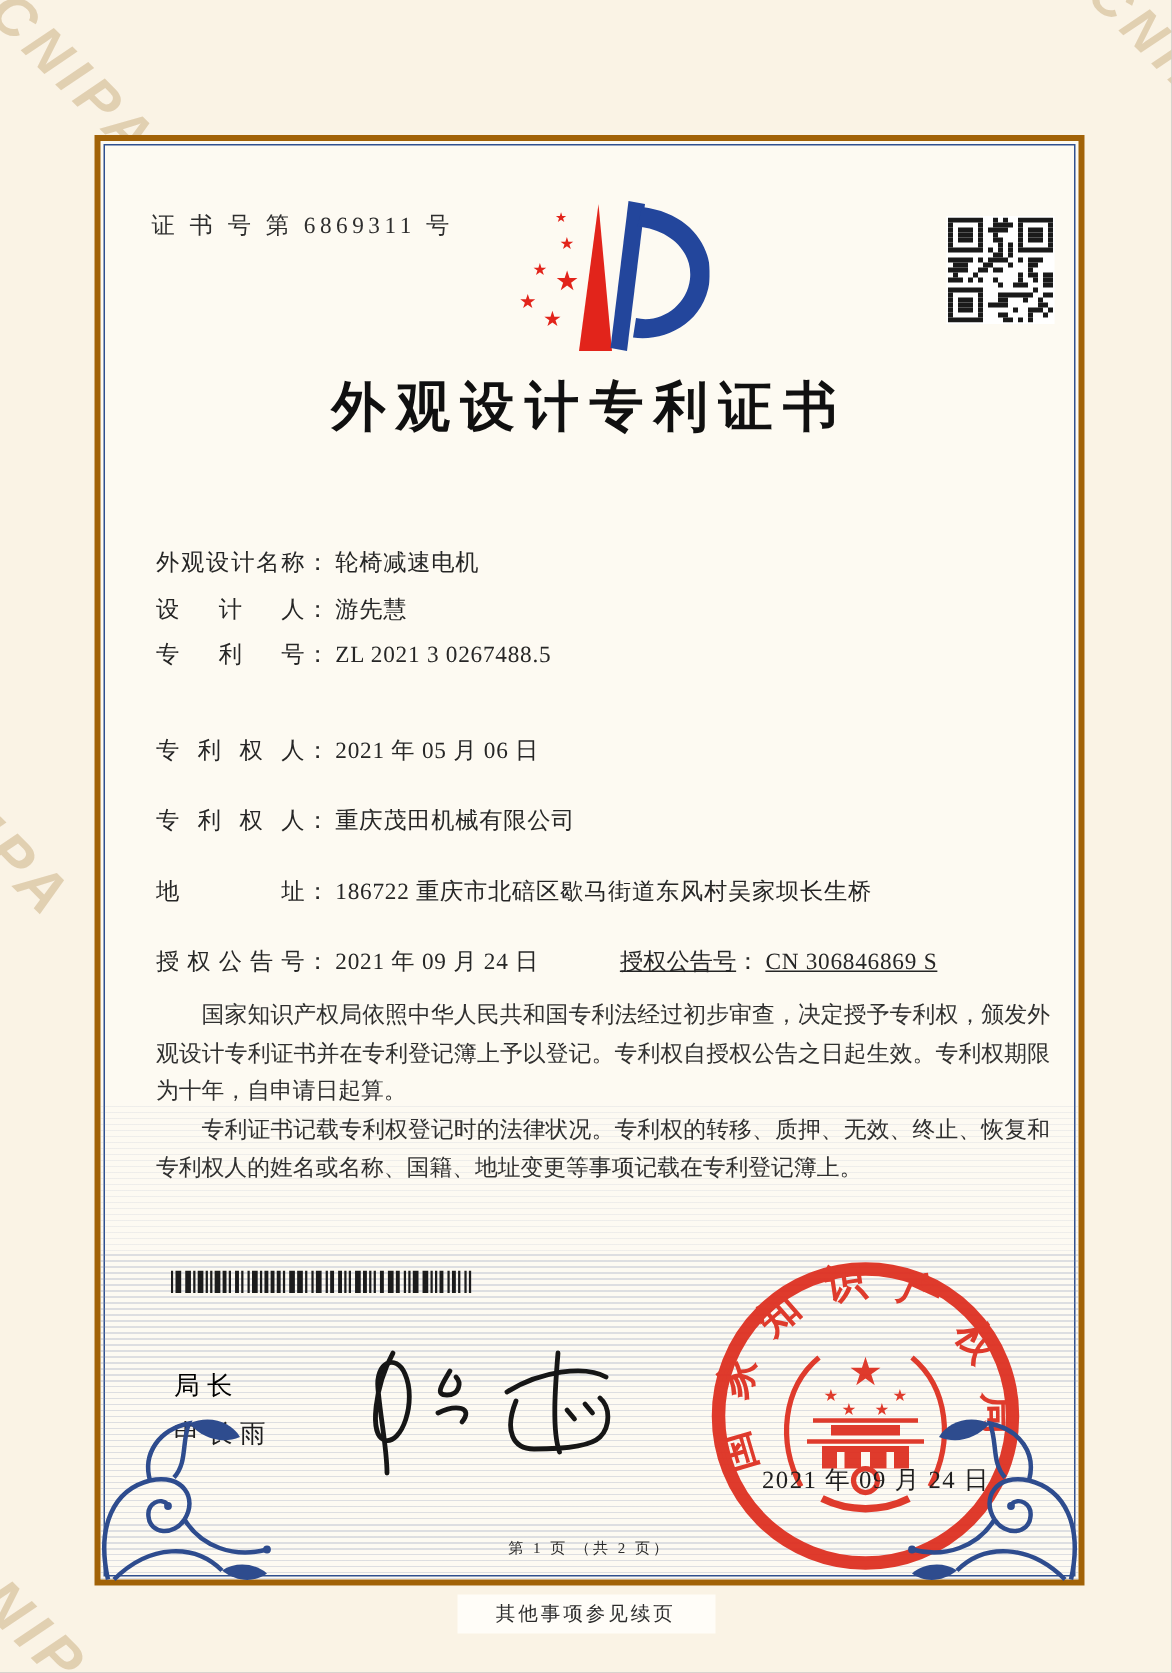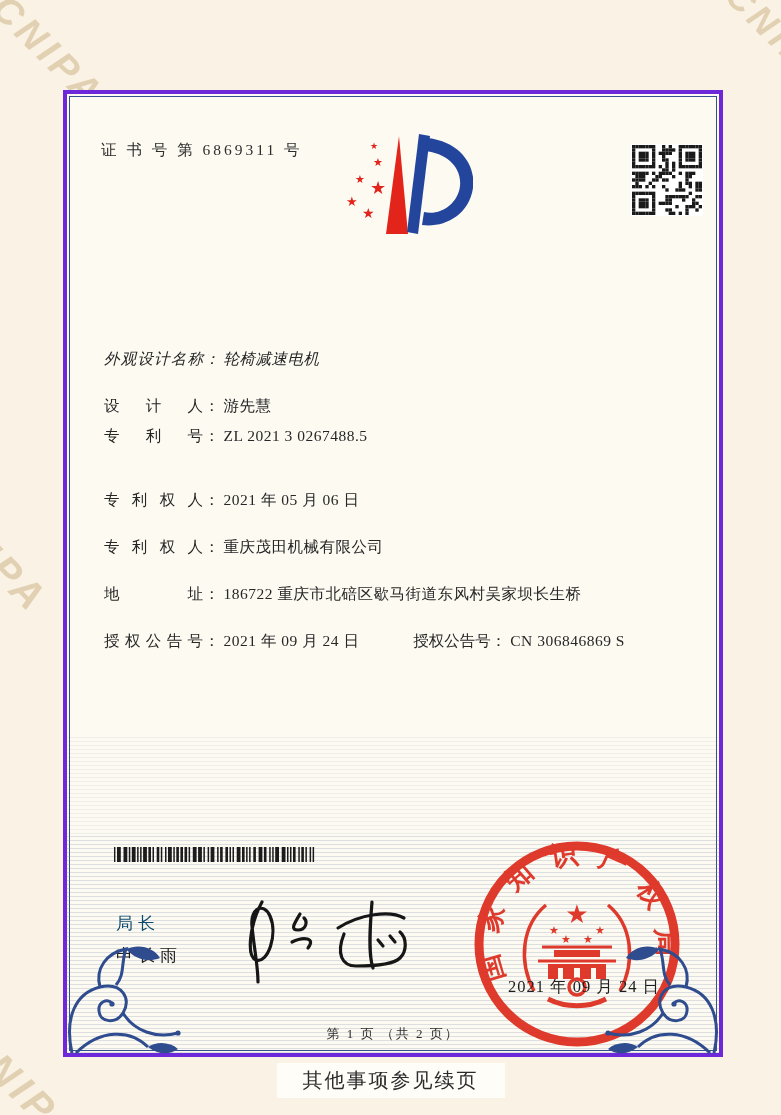--- a/index.html
+++ b/index.html
@@ -15,21 +15,21 @@
   .wm-tl{left:-22px;top:30px;font-size:38px;}
   .wm-tr{left:712px;top:16px;font-size:36px;}
   .wm-left{left:-84px;top:532px;font-size:40px;}
   .wm-bl{left:-52px;top:1066px;font-size:40px;}
   .wm-main{left:492px;top:366px;font-size:54px;color:rgba(216,208,188,.6);}
   .wm-para{left:148px;top:700px;font-size:46px;color:rgba(214,206,188,.42);}
   .wm-title{left:272px;top:176px;font-size:40px;color:rgba(216,208,190,.45);}
 
   
   .frame{position:absolute;left:63px;top:90px;width:660px;height:967px;
-         background:#fdfaf2;border:4px solid #6d28d9;box-sizing:border-box;}
+         background:#fdfaf2;border:4px solid #a16207;box-sizing:border-box;}
   .frame-inner{position:absolute;inset:2px;border:1.5px solid #30508f;pointer-events:none;}
   .guilloche-a,.guilloche-b{position:absolute;left:0;right:0;pointer-events:none;
     background:repeating-linear-gradient(0deg, rgba(118,132,170,.28) 0 1px, transparent 1px 4px);}
   .guilloche-a{top:640px;height:100px;opacity:.38;}
   .guilloche-b{top:740px;height:219px;opacity:.85;}
 
   .cert-no{position:absolute;left:34px;top:46px;font-size:15.5px;letter-spacing:3px;color:#2e2e2e;}
 
   
   .logo{position:absolute;left:272px;top:36px;width:134px;height:112px;}
@@ -39,49 +39,49 @@
 
   .title{position:absolute;left:0;top:153px;width:100%;text-align:center;
          font-size:36px;font-weight:700;letter-spacing:7px;color:#101010;}
 
   
   .fields{position:absolute;left:37px;top:255px;width:600px;font-size:15.5px;color:#262626;}
   .f-row{position:absolute;left:0;white-space:nowrap;}
   .f-label{display:inline-block;width:100px;text-align:justify;text-align-last:justify;letter-spacing:1px;}
   .f-colon{display:inline-block;margin-right:4px;}
   .f-value{letter-spacing:.5px;}
-  .r1{top:0;font-style:italic;} .r2{top:47px;} .r3{top:77px;} .r4{top:141px;} .r5{top:188px;} .r6{top:235px;} .r7{top:282px;}
-  .pair2{margin-left:50px;}
+  .r1{top:16px;} .r2{top:47px;} .r3{top:77px;} .r4{top:141px;} .r5{top:188px;} .r6{top:235px;} .r7{top:282px;}
+  .pair2{margin-left:50px;text-decoration:underline;}
 
   
   .paras{position:absolute;left:37px;top:570px;width:596px;font-size:15.2px;
          line-height:25.5px;color:#303030;text-align:justify;}
   .paras p{margin:0;text-indent:2em;}
 
   .barcode{position:absolute;left:47px;top:753px;width:203px;height:15px;}
 
   .sig-title{position:absolute;left:49px;top:818px;font-family:"Liberation Sans","DejaVu Sans",sans-serif;
-             font-size:17px;letter-spacing:5px;color:#0c4a6e;}
+             font-size:17px;letter-spacing:5px;color:#000000;}
   .sig-name{position:absolute;left:49px;top:850px;font-family:"Liberation Sans","DejaVu Sans",sans-serif;
             font-size:17px;letter-spacing:5px;color:#1d1d1d;}
   .signature{position:absolute;left:165px;top:788px;width:200px;height:110px;}
 
   .seal{position:absolute;left:405px;top:745px;width:210px;height:210px;}
   .seal-date{position:absolute;left:412px;top:882px;width:210px;text-align:center;
              font-size:16.5px;letter-spacing:1px;color:#1e1e1e;}
 
   .page-no{position:absolute;left:0;top:931px;width:100%;text-align:center;
-           font-size:13px;letter-spacing:2px;color:#2c2c2c;}
+           font-size:10px;letter-spacing:2px;color:#2c2c2c;}
 
   .flourish{position:absolute;bottom:-4px;width:126px;height:112px;}
   .flourish.fl-left{left:-3px;}
   .flourish.fl-right{right:-3px;transform:scaleX(-1);}
 
   .note{position:absolute;left:50%;top:1063px;transform:translateX(-50%);
-        background:#fffdf8;padding:4px 26px;font-size:20px;letter-spacing:2px;color:#2b2b2b;}
+        background:#fffdf8;padding:4px 26px;font-size:13px;letter-spacing:2px;color:#2b2b2b;}
 </style>
 </head>
 <body>
 
 <div class="page">
 
   <div class="wm wm-out wm-tl">CNIPA</div>
   <div class="wm wm-out wm-tr">CNIPA</div>
   <div class="wm wm-out wm-left">CNIPA</div>
   <div class="wm wm-out wm-bl">CNIPA</div>
@@ -315,20 +315,21 @@
         <rect x="3" y="20" width="1" height="1" fill="#1a1a1a"></rect>
         <rect x="4" y="20" width="1" height="1" fill="#1a1a1a"></rect>
         <rect x="5" y="20" width="1" height="1" fill="#1a1a1a"></rect>
         <rect x="6" y="20" width="1" height="1" fill="#1a1a1a"></rect>
         <rect x="11" y="20" width="1" height="1" fill="#1a1a1a"></rect>
         <rect x="12" y="20" width="1" height="1" fill="#1a1a1a"></rect>
         <rect x="14" y="20" width="1" height="1" fill="#1a1a1a"></rect>
         <rect x="16" y="20" width="1" height="1" fill="#1a1a1a"></rect>
       </svg>
 
+    <div class="title">外观设计专利证书</div>
 
     <div class="fields">
       <div class="f-row r1">
         <span class="f-label">外观设计名称</span><span class="f-colon">：</span><span class="f-value">轮椅减速电机</span>
       </div>
       <div class="f-row r2">
         <span class="f-label">设计人</span><span class="f-colon">：</span><span class="f-value">游先慧</span>
       </div>
       <div class="f-row r3">
         <span class="f-label">专利号</span><span class="f-colon">：</span><span class="f-value">ZL 2021 3 0267488.5</span>
@@ -341,20 +342,24 @@
       </div>
       <div class="f-row r6">
         <span class="f-label">地址</span><span class="f-colon">：</span><span class="f-value">186722 重庆市北碚区歇马街道东风村吴家坝长生桥</span>
       </div>
       <div class="f-row r7">
         <span><span class="f-label">授权公告号</span><span class="f-colon">：</span><span class="f-value">2021 年 09 月 24 日</span></span>
         <span class="pair2"><span>授权公告号</span><span class="f-colon">：</span><span class="f-value">CN 306846869 S</span></span>
       </div>
     </div>
 
+    <div class="paras">
+      <p>国家知识产权局依照中华人民共和国专利法经过初步审查，决定授予专利权，颁发外观设计专利证书并在专利登记簿上予以登记。专利权自授权公告之日起生效。专利权期限为十年，自申请日起算。</p>
+      <p>专利证书记载专利权登记时的法律状况。专利权的转移、质押、无效、终止、恢复和专利权人的姓名或名称、国籍、地址变更等事项记载在专利登记簿上。</p>
+    </div>
 
     <svg class="barcode" viewBox="0 0 203 15" preserveAspectRatio="none">
         <rect x="0" y="0" width="1.4" height="15" fill="#1c1c1c"></rect>
         <rect x="3.0" y="0" width="3.8" height="15" fill="#1c1c1c"></rect>
         <rect x="9.5" y="0" width="3.8" height="15" fill="#1c1c1c"></rect>
         <rect x="14.8" y="0" width="1.5" height="15" fill="#1c1c1c"></rect>
         <rect x="17.8" y="0" width="3.8" height="15" fill="#1c1c1c"></rect>
         <rect x="23.1" y="0" width="1.5" height="15" fill="#1c1c1c"></rect>
         <rect x="26.1" y="0" width="1.5" height="15" fill="#1c1c1c"></rect>
         <rect x="29.1" y="0" width="3.8" height="15" fill="#1c1c1c"></rect>

